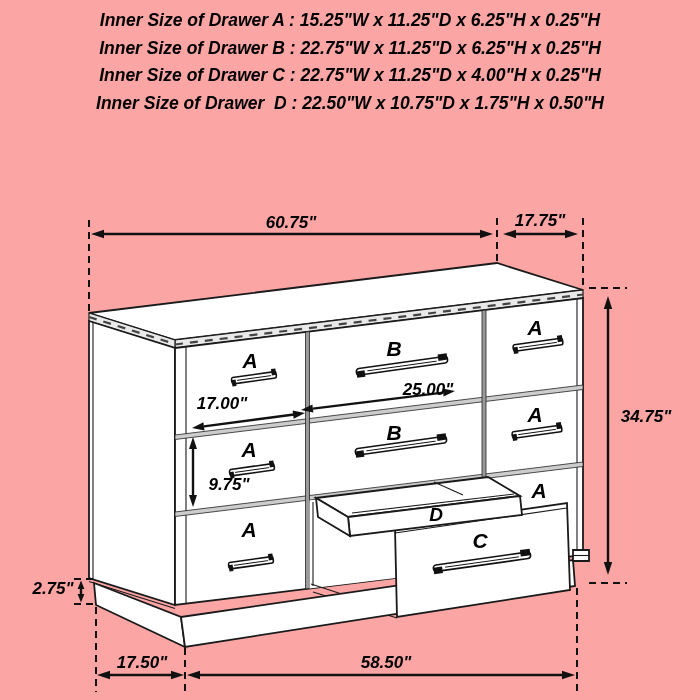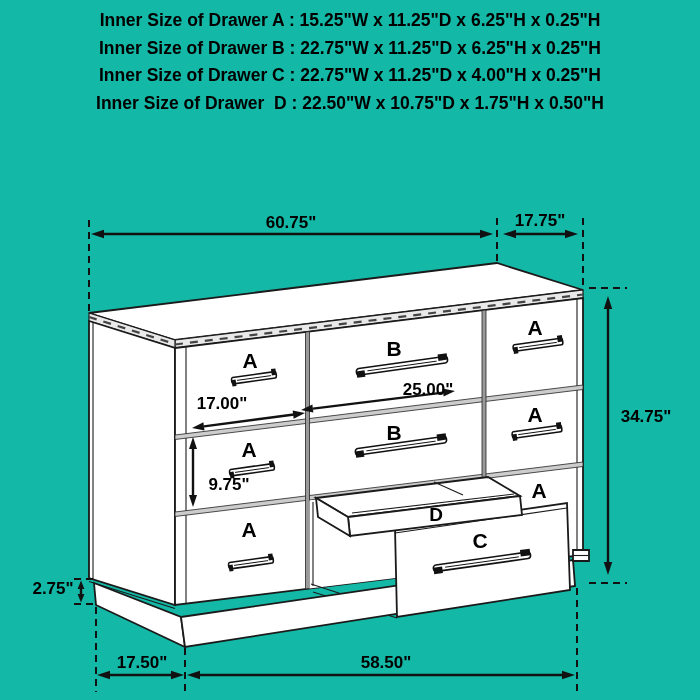--- a/index.html
+++ b/index.html
@@ -1,17 +1,17 @@
 <!DOCTYPE html>
 <html><head>
 <meta charset="utf-8">
 <style>
   html,body { margin:0; padding:0; background:#ffffff; }
-  .canvas { position:relative; width:700px; height:700px; background:#14b8a6; overflow:hidden;
-            font-family:"Liberation Sans", sans-serif; }
+  .canvas { position:relative; width:700px; height:700px; background:#fca5a5; overflow:hidden;
+            font-family:"Liberation Sans", sans-serif;font-style:italic; }
   svg { position:absolute; left:0; top:0; }
   svg text { font-family:"Liberation Sans", sans-serif; font-weight:bold; fill:#000; white-space:pre; }
   .hdr  { font-size:17.5px; }
   .dim  { font-size:17px; }
   .dlab { font-size:21px; }
   .dlab-sm { font-size:19px; }
   .lnthin { stroke:#1a1a1a; stroke-width:1.1; fill:none; }
   .face { fill:#ffffff; stroke:#1a1a1a; stroke-width:1.8; }
   .band { fill:#e9e9e9; stroke:#1a1a1a; stroke-width:1.2; }
   .gapband { fill:#cccccc; stroke:#222222; stroke-width:0.8; }

